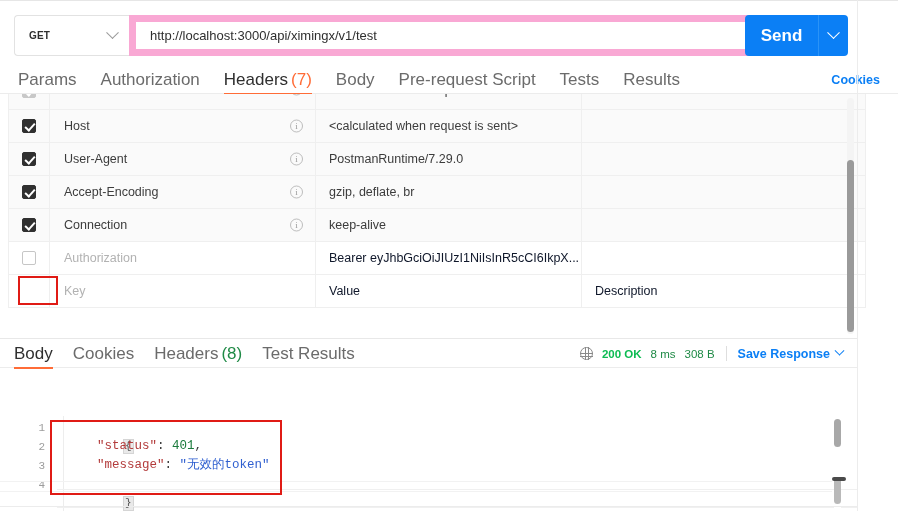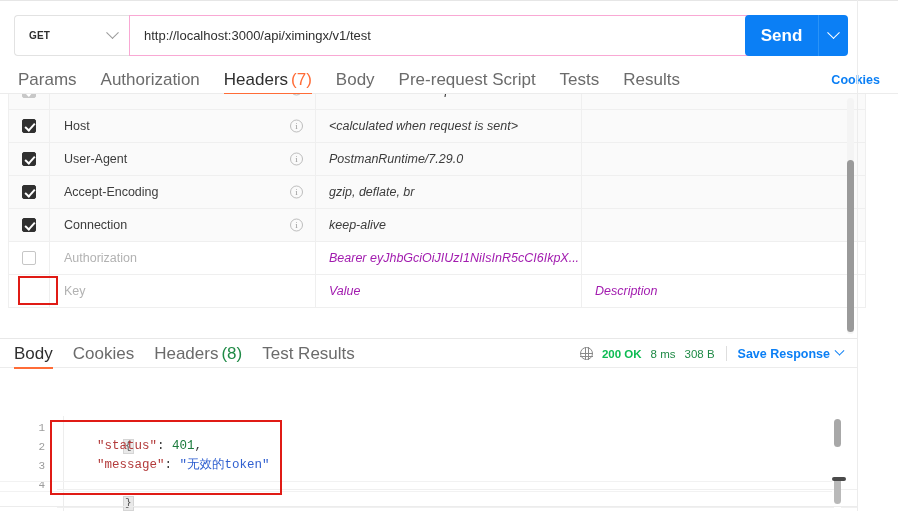--- a/index.html
+++ b/index.html
@@ -21,21 +21,21 @@
   .method-box {
     width: 115px; border: 1px solid #e2e2e2; border-right: none;
     border-radius: 4px 0 0 4px; background: #fff;
     display: flex; align-items: center; justify-content: space-between;
     padding: 0 12px 0 14px;
   }
   .method-label { font-size: 10px; font-weight: 700; color: #2f2f2f; letter-spacing: .2px; }
   .chev { width: 9px; height: 9px; border-right: 1.4px solid #9b9b9b; border-bottom: 1.4px solid #9b9b9b;
           transform: rotate(45deg) translate(-2px,-2px); }
   .url-input {
-    flex: 1; border: 1px solid #f9a8d4; background: #fff;
+    flex: 1; border: 7px solid #f9a8d4; background: #fff;
     display: flex; align-items: center; padding-left: 14px;
     font-size: 13px; color: #2f2f2f;
   }
   .send-wrap {
     position: absolute; left: 745px; top: 15px; width: 103px; height: 41px;
     display: flex; border-radius: 4px; overflow: hidden;
   }
   .send-btn {
     flex: 1; background: #0b7ff5; color: #fff; font-size: 17px; font-weight: 700;
     display: flex; align-items: center; justify-content: center; cursor: pointer;
@@ -76,22 +76,22 @@
         vertical-align: middle; cursor: pointer; }
   .cb.on  { background: #303030; border: 1px solid #303030; }
   .cb.on::after { content: ""; position: absolute; left: 4px; top: 1px; width: 4px; height: 8px;
                   border-right: 2px solid #fff; border-bottom: 2px solid #fff; transform: rotate(42deg); }
   .cb.off { background: #fff; border: 1px solid #c6c6c6; }
   .cb.dim { background: #c8c8c8; border: 1px solid #c8c8c8; }
   .cb.dim::after { content: ""; position: absolute; left: 4px; top: 1px; width: 4px; height: 8px;
                   border-right: 2px solid #fff; border-bottom: 2px solid #fff; transform: rotate(42deg); }
   .keytext { color: #3c3c3c; }
   .keytext.muted { color: #b2b2b2; }
-  .valtext { color: #3c3c3c; font-style: italic; }
-  .valtext.muted { color: #a21caf; }
+  .valtext { color: #3c3c3c; }
+  .valtext.muted { color: #0f172a; }
   .info-i { position: absolute; right: 12px; top: 50%; transform: translateY(-50%);
             width: 13px; height: 13px; border: 1px solid #bdbdbd; border-radius: 50%;
             color: #9a9a9a; font-size: 9px; line-height: 11px; text-align: center;
             font-family: "Liberation Serif", serif; cursor: pointer; }
 
   
   .tbl-scroll-track { position: absolute; left: 847px; top: 98px; width: 7px; height: 236px;
                       background: #f4f4f4; border-radius: 4px; }
   .tbl-scroll-thumb { position: absolute; left: 847px; top: 160px; width: 7px; height: 172px;
                       background: #9a9a9a; border-radius: 4px; cursor: pointer; }

